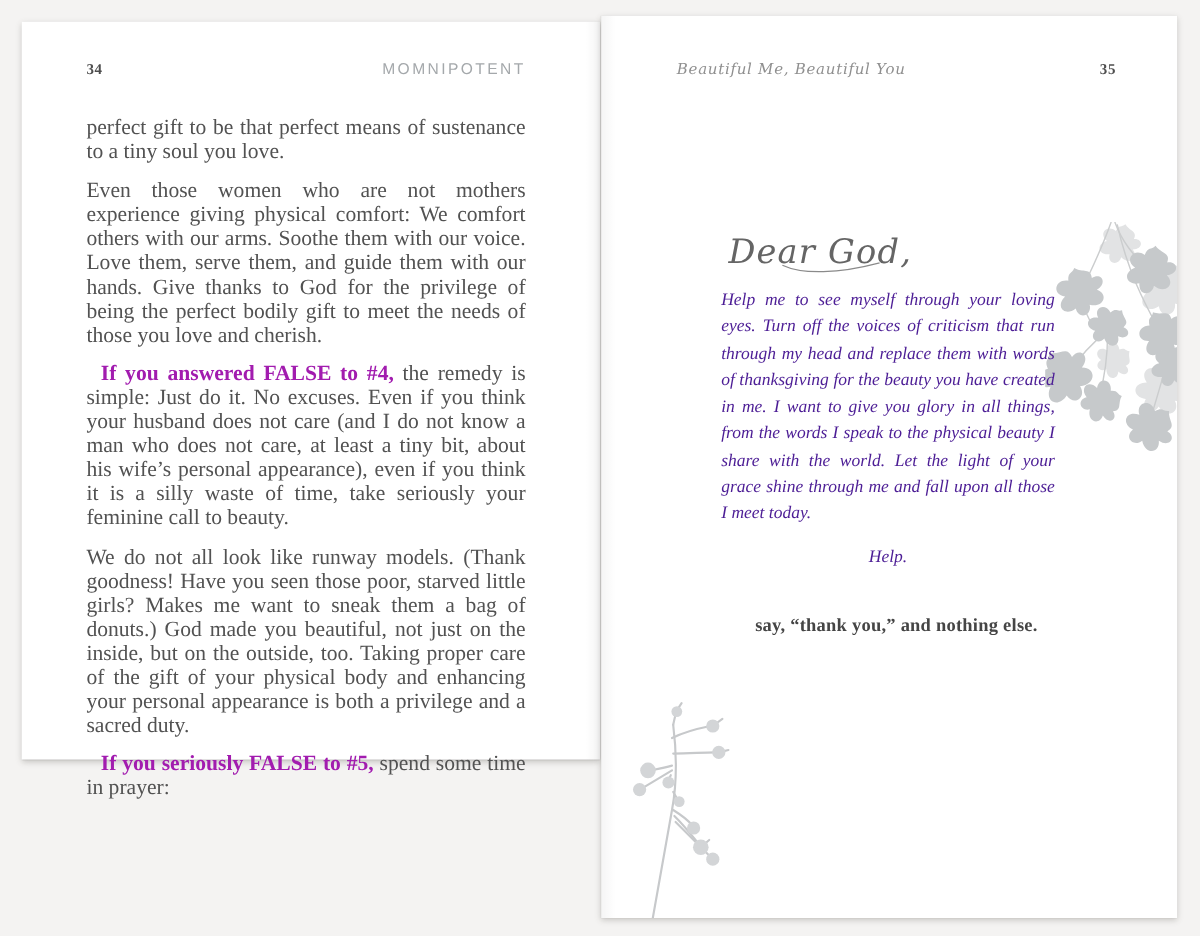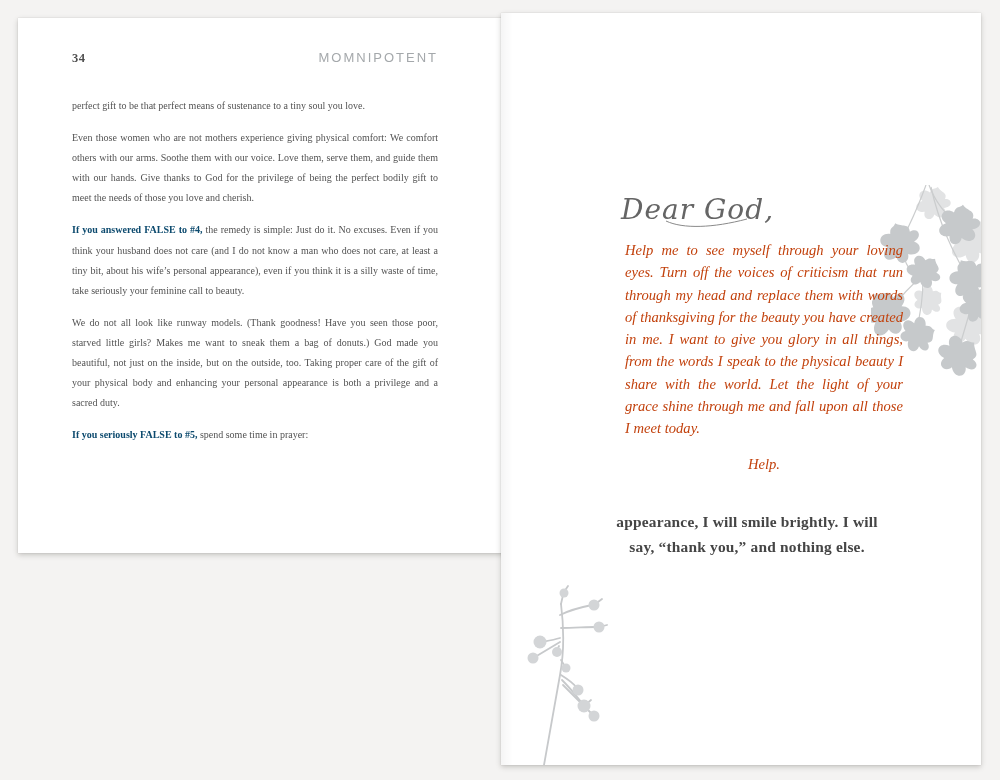--- a/index.html
+++ b/index.html
@@ -5,62 +5,62 @@
   html,body{margin:0;padding:0;}
   body{
     width:1000px;height:780px;position:relative;overflow:hidden;
     background:#f4f3f2;
     font-family:"Liberation Serif","DejaVu Serif",serif;
   }
   .page{
     position:absolute;background:#ffffff;
     box-shadow:0 2px 5px rgba(80,75,70,.28), 0 0 1px rgba(0,0,0,.18);
   }
-  #left-page{left:18px;top:18px;width:482px;height:535px;padding-left:44px;}
+  #left-page{left:18px;top:18px;width:482px;height:615px;}
   #right-page{left:501px;top:13px;width:480px;height:752px;overflow:hidden;}
   #left-page::after{
     content:"";position:absolute;right:0;top:0;bottom:0;width:12px;
     background:linear-gradient(to left, rgba(0,0,0,.045), rgba(0,0,0,0));
   }
   #right-page::before{
     content:"";position:absolute;left:0;top:0;bottom:0;width:12px;
     background:linear-gradient(to right, rgba(0,0,0,.04), rgba(0,0,0,0));
     z-index:5;pointer-events:none;
   }
 
   
   .lp-col{position:absolute;left:54px;top:32px;width:366px;}
   .running-row{display:flex;justify-content:space-between;align-items:baseline;margin-bottom:30px;}
   .folio{font-size:12.5px;font-weight:bold;color:#4e4e4e;letter-spacing:.5px;}
   .book-head{
     font-family:"Liberation Sans",sans-serif;font-size:13px;
     letter-spacing:2px;color:#a4a8ab;font-weight:400;
   }
   .body-para{
-    margin:0 0 12px 0;font-size:10px;line-height:20.1px;
+    margin:0 0 12px 0;font-size:18px;line-height:20.1px;
     text-align:justify;color:#525252;
   }
-  .body-para .lead{font-weight:bold;color:#0c4a6e;}
+  .body-para .lead{font-weight:bold;color:#a21caf;margin-left:12px;}
 
   
   .rp-col{position:absolute;left:63px;top:37px;width:366px;}
   .chapter-head{
     font-size:12.5px;font-style:italic;color:#8f8f8f;letter-spacing:.6px;
     font-family:"DejaVu Serif",serif;
   }
   .dear-god{
     position:absolute;left:106px;top:180px;
     font-family:"DejaVu Serif",serif;font-style:italic;
-    font-size:28px;color:#656565;letter-spacing:1px;z-index:2;margin-left:14px;
+    font-size:28px;color:#656565;letter-spacing:1px;z-index:2;
   }
   .dear-god svg{position:absolute;left:44px;bottom:-5px;}
   .prayer{
-    position:absolute;left:124px;top:226px;width:278px;
+    position:absolute;left:100px;top:226px;width:278px;
     font-style:italic;font-size:14.6px;line-height:22.3px;
-    text-align:justify;color:#c2410c;z-index:2;
+    text-align:justify;color:#4c1d95;z-index:2;
   }
   .amen{text-align:center;margin-top:13px;}
   .promise{
     position:absolute;left:63px;top:497px;width:366px;text-align:center;
     font-weight:bold;font-size:15.4px;line-height:24.6px;color:#454545;
     letter-spacing:.2px;z-index:2;
   }
   .deco{position:absolute;z-index:1;}
   #leaf-deco{left:370px;top:172px;}
   #berry-deco{left:3px;top:567px;}
@@ -81,35 +81,40 @@
 
     <p class="body-para"><span class="lead">If you answered FALSE to #4,</span><span> the remedy is simple: Just do it. No excuses. Even if you think your husband does not care (and I do not know a man who does not care, at least a tiny bit, about his wife’s personal appearance), even if you think it is a silly waste of time, take seriously your feminine call to beauty.</span></p>
 
     <p class="body-para"><span>We do not all look like runway models. (Thank goodness! Have you seen those poor, starved little girls? Makes me want to sneak them a bag of donuts.) God made you beautiful, not just on the inside, but on the outside, too. Taking proper care of the gift of your physical body and enhancing your personal appearance is both a privilege and a sacred duty.</span></p>
 
     <p class="body-para"><span class="lead">If you seriously FALSE to #5,</span><span> spend some time in prayer:</span></p>
   </div>
 </div>
 
 <div class="page" id="right-page">
+  <div class="rp-col">
+    <div class="running-row">
+      <span class="chapter-head">Beautiful Me, Beautiful You</span>
+      <span class="folio">35</span>
+    </div>
+  </div>
 
   <div class="dear-god">
     <span>Dear God,</span>
     <svg width="84" height="14" viewBox="0 0 84 14">
       <path d="M1,4 C18,12 48,11 82,2" fill="none" stroke="#8a8a8a" stroke-width="1"></path>
     </svg>
   </div>
 
   <div class="prayer">
     <div>Help me to see myself through your loving eyes. Turn off the voices of criticism that run through my head and replace them with words of thanksgiving for the beauty you have created in me. I want to give you glory in all things, from the words I speak to the physical beauty I share with the world. Let the light of your grace shine through me and fall upon all those I meet today.</div>
     <div class="amen">Help.</div>
   </div>
 
   <div class="promise">
-    <div>appearance, I will smile brightly. I will</div>
     <div>say, “thank you,” and nothing else.</div>
   </div>
 
   <svg class="deco" id="leaf-deco" width="110" height="195" viewBox="0 0 110 195">
     <defs>
       <path id="leafshape" d="M0,-15 C4,-11 9,-13 8,-7 C14,-9 16,-2 9,0 C15,4 10,11 3,7 C3,13 -5,14 -5,7 C-12,10 -16,3 -9,-1 C-16,-4 -12,-12 -5,-9 C-4,-14 -2,-12 0,-15 Z"></path>
     </defs>
     <g fill="#e2e3e4">
       <use href="#leafshape" transform="translate(62,20) scale(1.25) rotate(15)"></use>
       <use href="#leafshape" transform="translate(101,57) scale(1.7) rotate(-10)"></use>

